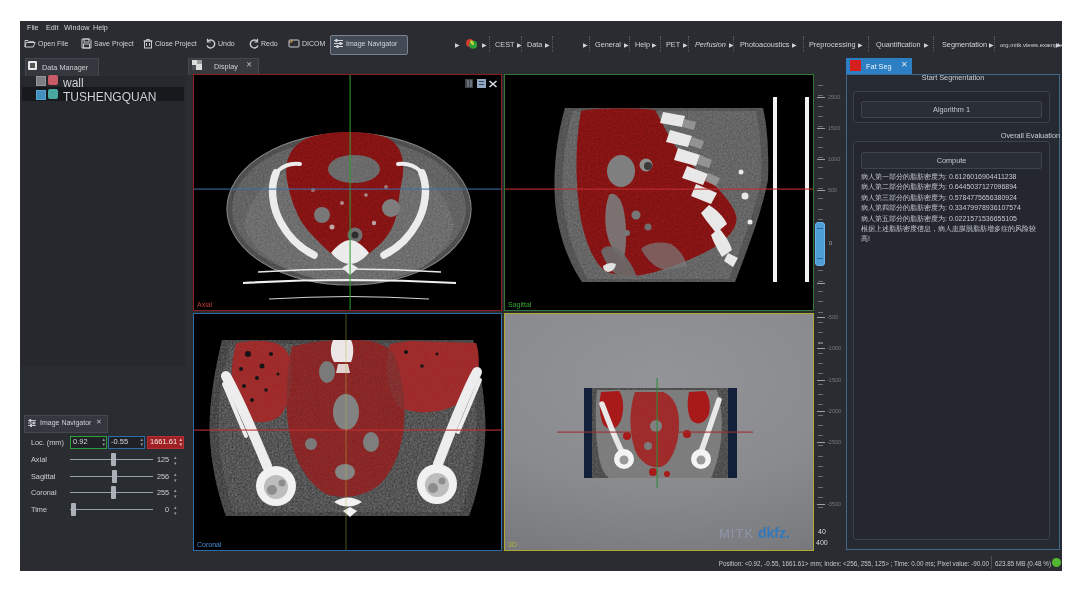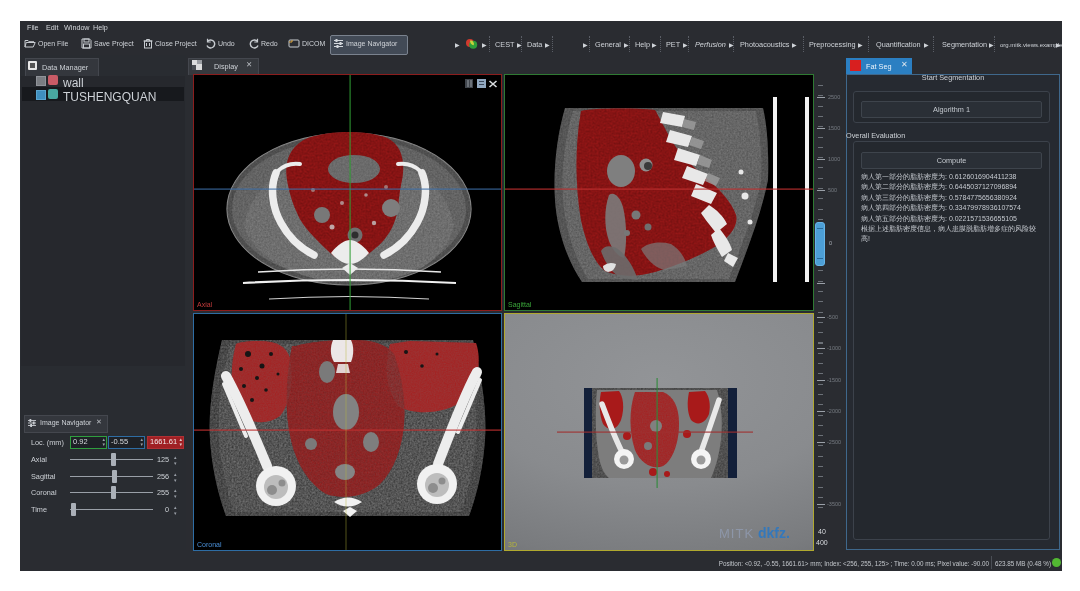--- a/index.html
+++ b/index.html
@@ -461,21 +461,21 @@
 
 <div class="abs" style="left:846px;top:58px;width:66px;height:16px;background:#2b7fc2;"></div>
 <div class="abs" style="left:850px;top:60px;width:11px;height:11px;background:#d81f1f;"></div>
 <div class="abs" style="left:866px;top:62px;font-size:7.3px;color:#eaf2fa;">Fat Seg</div>
 <div class="abs" style="left:901px;top:60px;font-size:8px;color:#dde6ee;">✕</div>
 <div class="abs" style="left:846px;top:74px;width:214px;height:476px;background:#262a31;border:1px solid #3f688c;box-sizing:border-box;"></div>
 <div id="rpanel" class="abs" style="left:846px;top:74px;width:214px;height:476px;"></div>
 <div class="abs txt" style="left:846px;top:73px;width:214px;text-align:center;font-size:7.3px;">Start Segmentation</div>
 <div class="abs" style="left:853px;top:91px;width:197px;height:32px;border:1px solid #3c424b;border-radius:3px;background:#24282e;box-sizing:border-box;"></div>
 <div class="abs" style="left:861px;top:101px;width:181px;height:17px;background:#2a2f36;border:1px solid #3e444c;border-radius:2px;box-sizing:border-box;color:#c4c9cf;font-size:7.3px;text-align:center;line-height:15px;">Algorithm 1</div>
-<div class="abs txt" style="left:846px;top:131px;width:214px;text-align:left;font-size:7.3px;">Overall Evaluation</div>
+<div class="abs txt" style="left:846px;top:131px;width:214px;text-align:right;font-size:7.3px;">Overall Evaluation</div>
 <div class="abs" style="left:853px;top:141px;width:197px;height:399px;border:1px solid #3c424b;border-radius:3px;background:#24282e;box-sizing:border-box;"></div>
 <div class="abs" style="left:861px;top:152px;width:181px;height:17px;background:#2a2f36;border:1px solid #3e444c;border-radius:2px;box-sizing:border-box;color:#c4c9cf;font-size:7.3px;text-align:center;line-height:15px;">Compute</div>
 <div class="abs" style="left:861px;top:172px;width:178px;font-size:7px;line-height:10.4px;color:#c6cad0;">病人第一部分的脂肪密度为:  0.6126016904411238<br>病人第二部分的脂肪密度为:  0.6445037127096894<br>病人第三部分的脂肪密度为:  0.5784775656380924<br>病人第四部分的脂肪密度为:  0.33479978936107574<br>病人第五部分的脂肪密度为:  0.0221571536655105<br>根据上述脂肪密度信息，病人患膜脱脂肪增多症的风险较高!</div>
 
 <div class="abs" style="left:20px;top:554px;width:1042px;height:17px;background:#2a2c31;"></div>
 <div class="abs" style="right:91px;top:560px;font-size:6.3px;color:#c3c7cc;">Position: &lt;0.92, -0.55, 1661.61&gt; mm; Index: &lt;256, 255, 125&gt; ; Time: 0.00 ms; Pixel value: -90.00</div>
 <div class="abs" style="left:991px;top:556px;width:1px;height:13px;background:#4a4e55;"></div>
 <div class="abs" style="left:995px;top:560px;font-size:6.3px;color:#c3c7cc;">623.85 MB (0.48 %)</div>
 <div class="abs" style="left:1052px;top:558px;width:9px;height:9px;border-radius:50%;background:#52b832;"></div>
 

